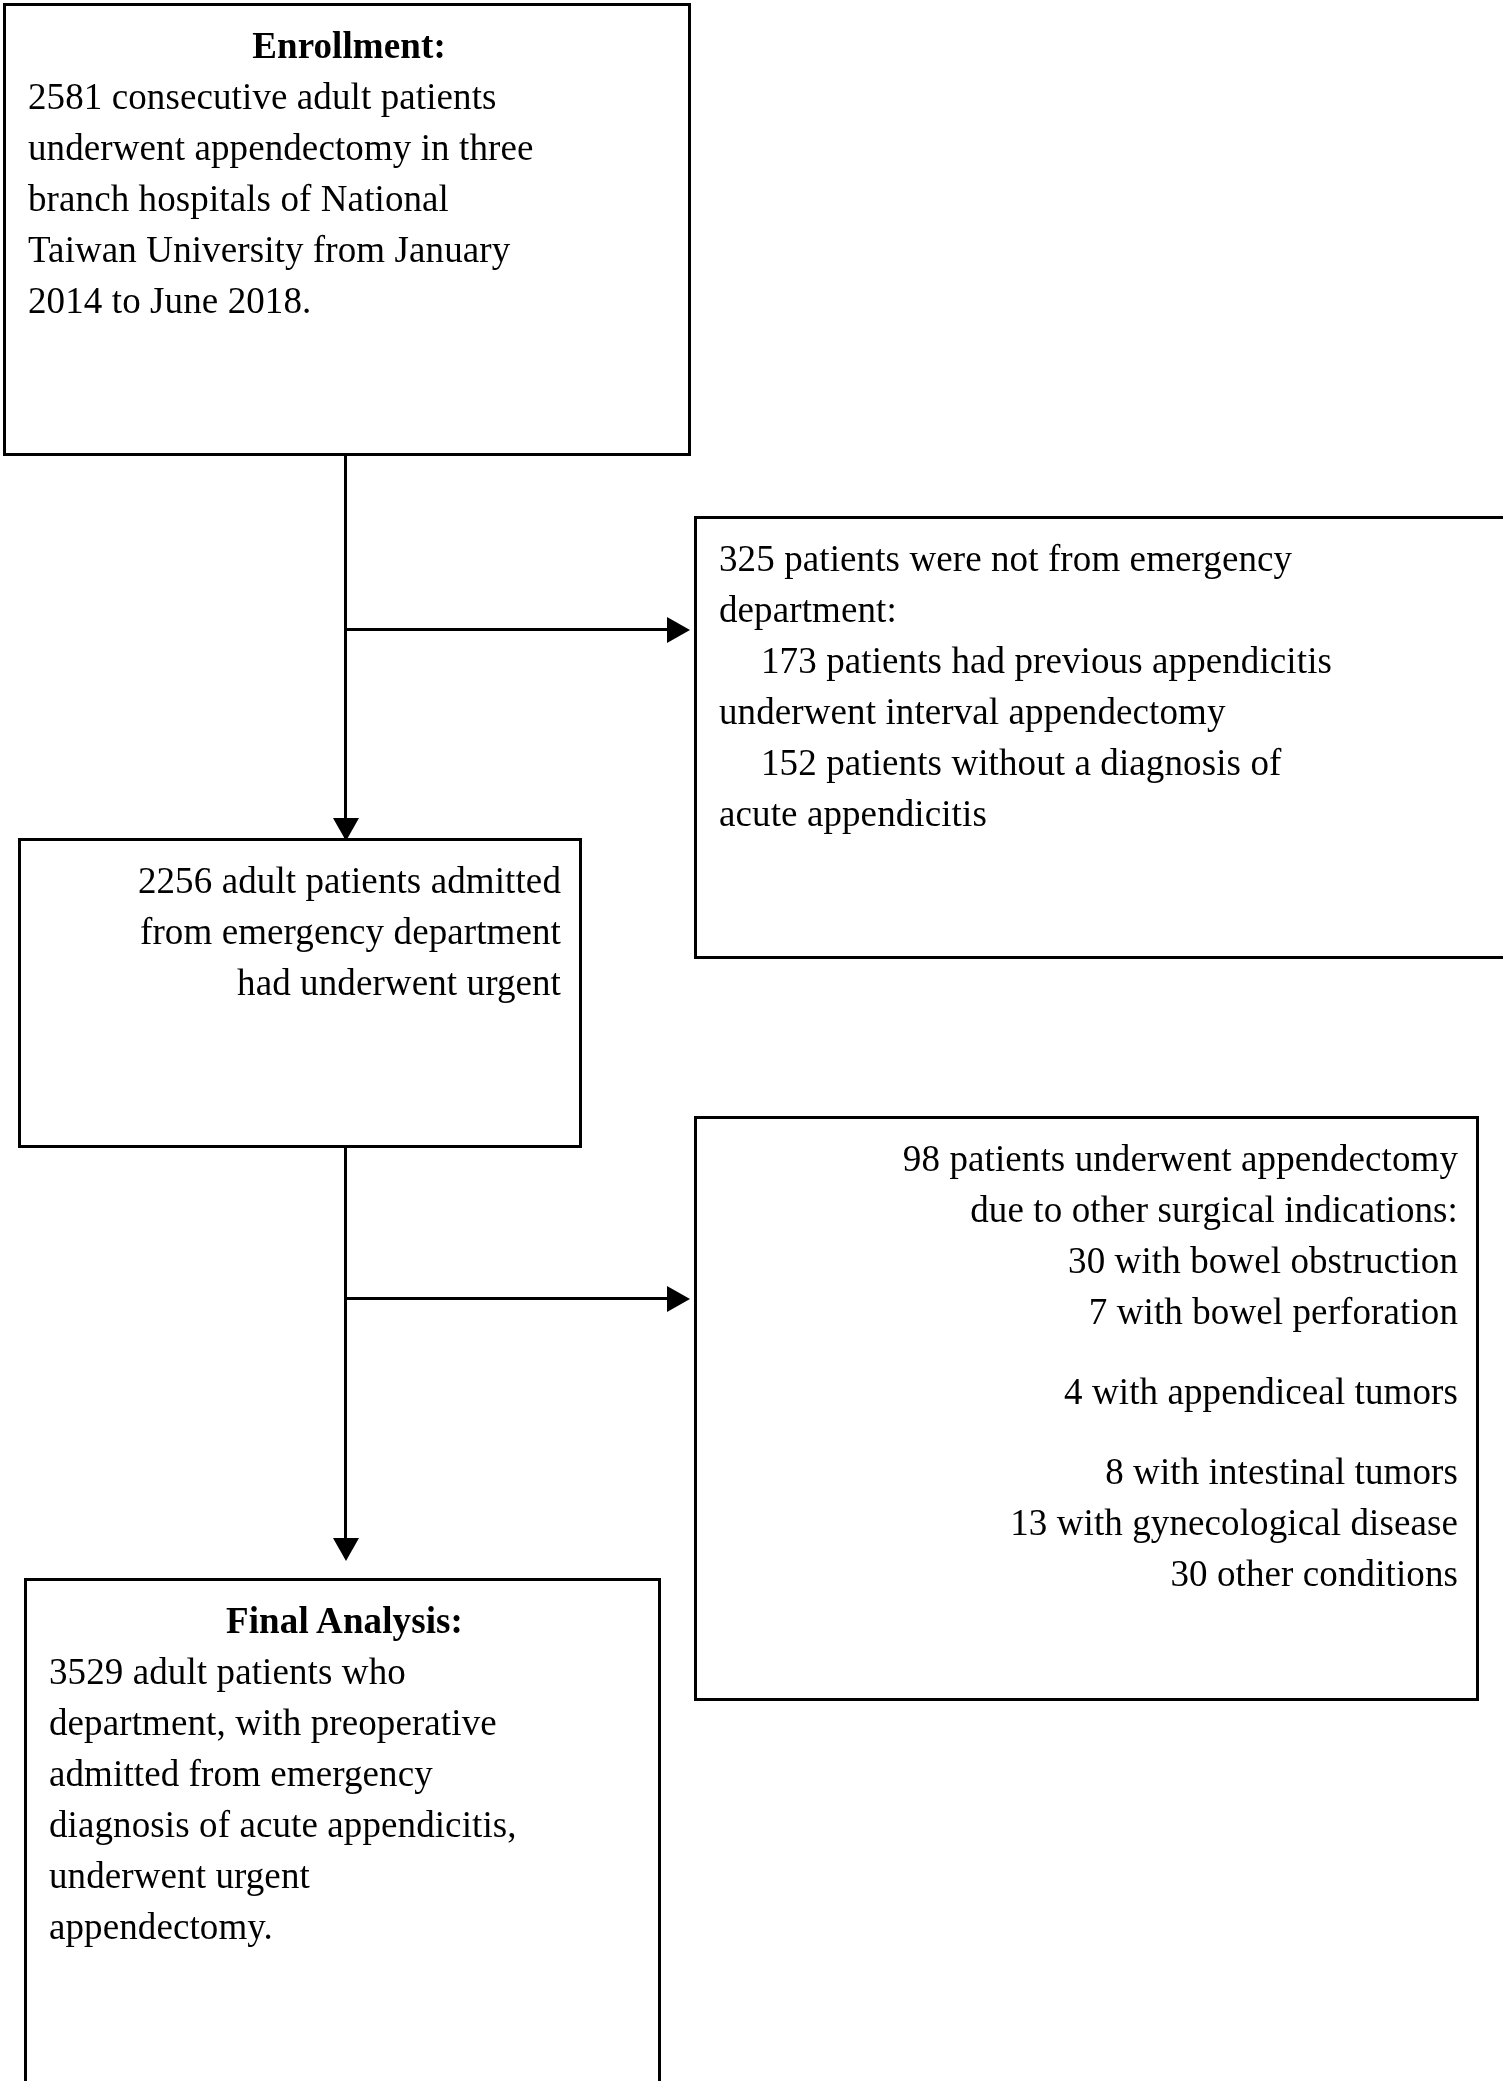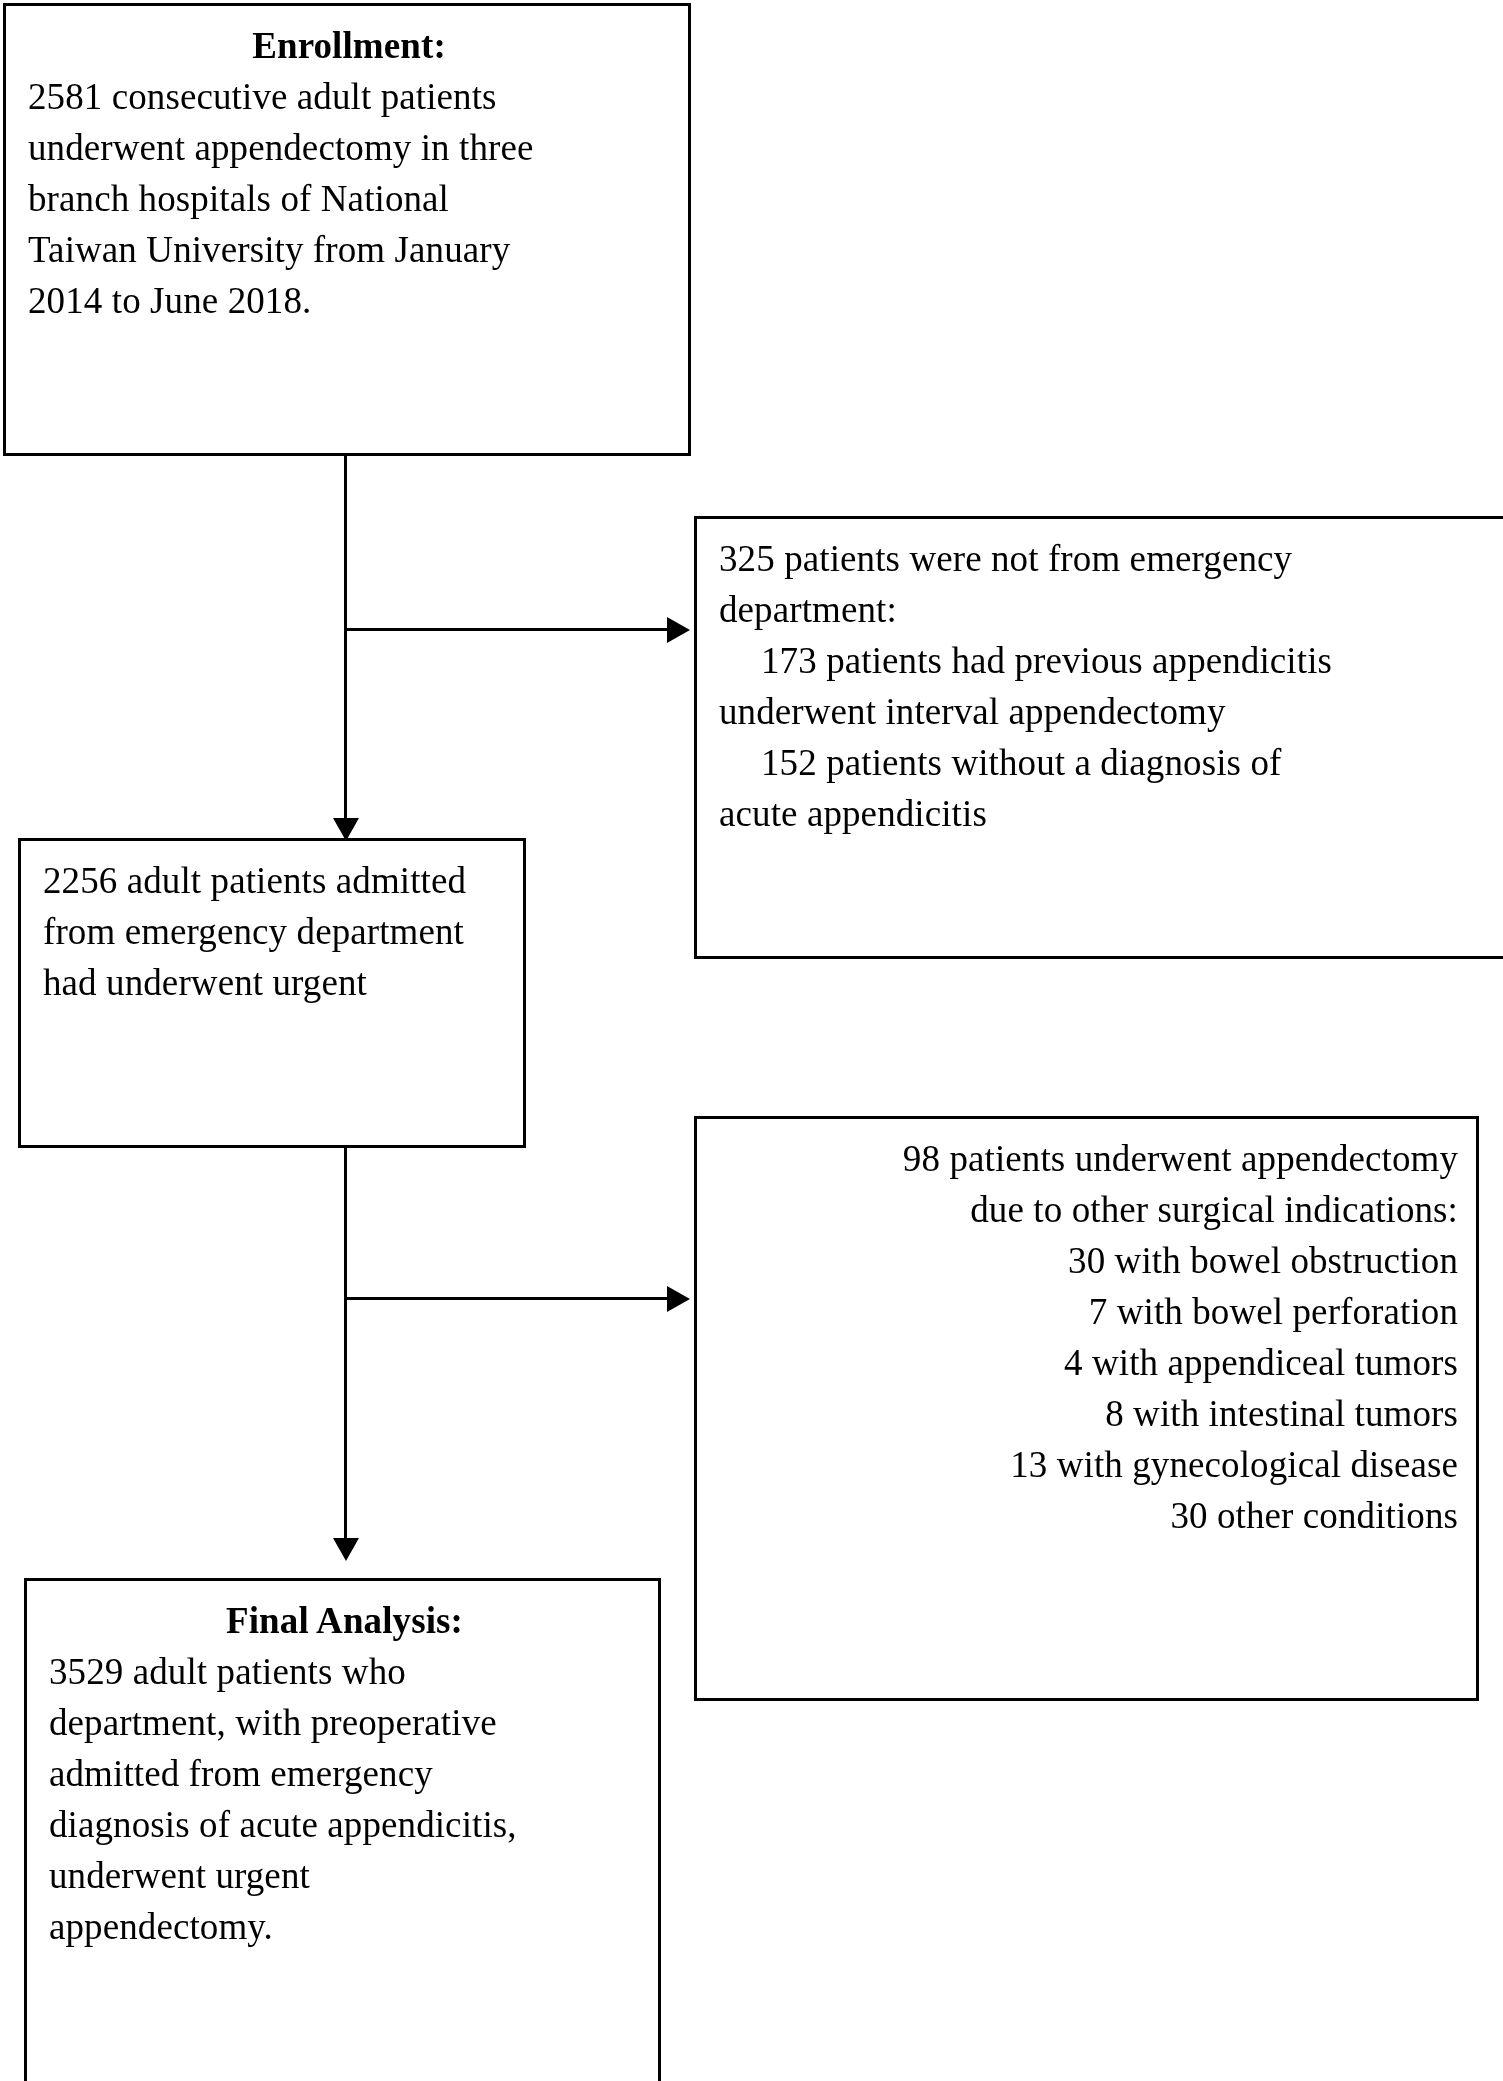--- a/index.html
+++ b/index.html
@@ -38,20 +38,21 @@
     text-align: center;
   }
   .line.indent1 {
     padding-left: 42px;
   }
   .line.indent2 {
     padding-left: 56px;
   }
   .line.indent3 {
     padding-left: 64px;
+    margin-top: 29px;
   }
 
   
   .vline {
     position: absolute;
     width: 3px;
     background: #000000;
   }
   .hline {
     position: absolute;
@@ -101,21 +102,21 @@
     <div class="box-inner">
       <div class="line">325 patients were not from emergency</div>
       <div class="line">department:</div>
       <div class="line indent1">173 patients had previous appendicitis</div>
       <div class="line">underwent interval appendectomy</div>
       <div class="line indent1">152 patients without a diagnosis of</div>
       <div class="line">acute appendicitis</div>
     </div>
   </div>
 
-  <div class="box" style="left:18px; top:838px; width:508px; height:310px;">
+  <div class="box" style="left:18px; top:838px; width:564px; height:310px;text-align:right;">
     <div class="box-inner">
       <div class="line">2256 adult patients admitted</div>
       <div class="line">from emergency department</div>
       <div class="line">had underwent urgent</div>
     </div>
   </div>
 
   <div class="vline" style="left:344px; top:1148px; height:410px;"></div>
   <div class="arrow-down" style="left:333px; top:1538px;"></div>
 

